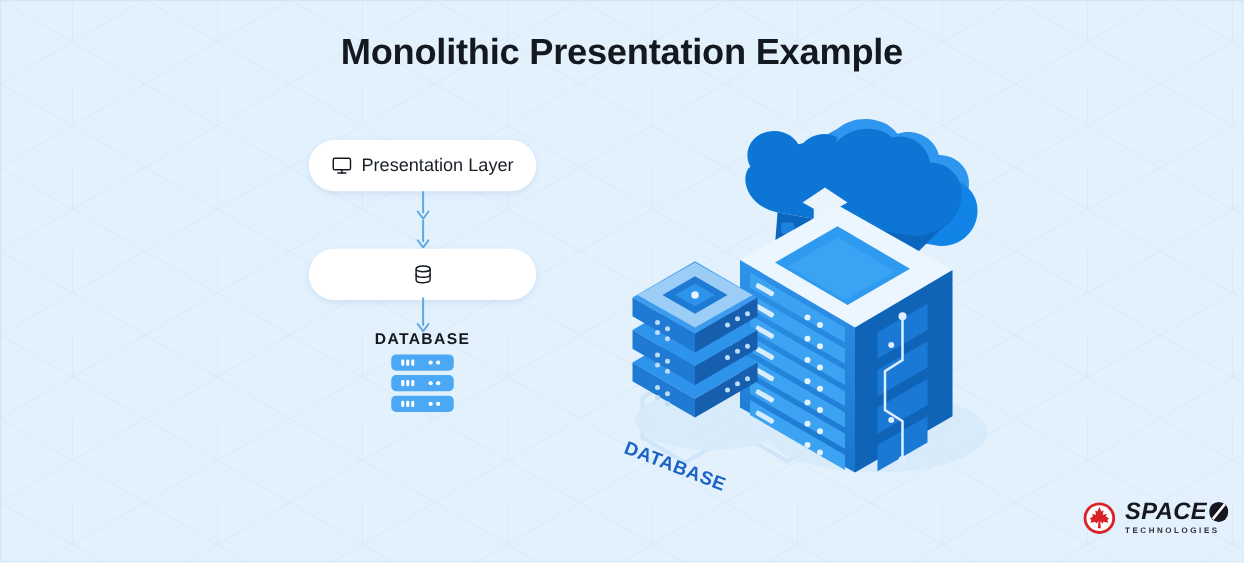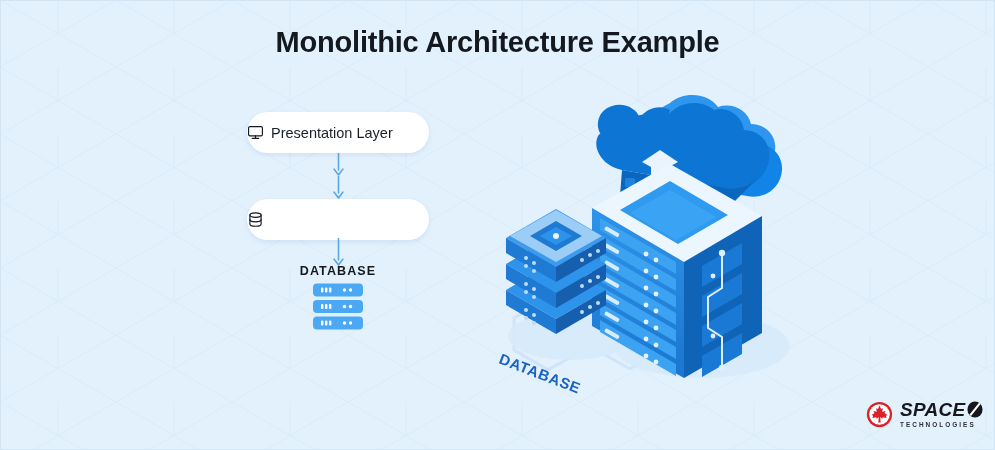--- a/index.html
+++ b/index.html
@@ -60,20 +60,21 @@
 
   .layer-box {
     position: relative;
     width: 182px;
     height: 41px;
     background: #ffffff;
     border-radius: 21px;
     box-shadow: 0 2px 5px rgba(56,118,180,0.13);
     display: flex;
     align-items: center;
+    justify-content: center;
     gap: 7px;
     box-sizing: border-box;
   }
 
   .layer-icon {
     width: 17px;
     height: 17px;
     display: flex;
     align-items: center;
     justify-content: center;
@@ -184,21 +185,21 @@
   <svg class="bg-grid" width="995" height="450" viewBox="0 0 995 450">
     <defs>
       <pattern id="isoGrid" width="116" height="67" patternUnits="userSpaceOnUse">
         <path d="M0 67 L58 33.5 L116 67 M58 33.5 L58 -33.5 M0 0 L58 33.5 L116 0" fill="none" stroke="#d6e9f8" stroke-width="1"></path>
       </pattern>
     </defs>
     <rect x="0" y="0" width="995" height="450" fill="url(#isoGrid)" opacity="0.75"></rect>
   </svg>
   <div class="bg-border"></div>
 
-  <div class="title">Monolithic Architecture Example</div>
+  <div class="title">Monolithic Presentation Example</div>
 
   <div class="flow">
 
     <div class="layer-box">
       <span class="layer-icon">
         <svg width="17" height="17" viewBox="0 0 17 17" fill="none" stroke="#14181f" stroke-width="1.15" stroke-linecap="round" stroke-linejoin="round">
           <rect x="1.6" y="2.6" width="13.8" height="9.2" rx="1.3"></rect>
           <path d="M8.5 11.8 L8.5 14.4"></path>
           <path d="M5.3 14.4 L11.7 14.4"></path>
         </svg>

